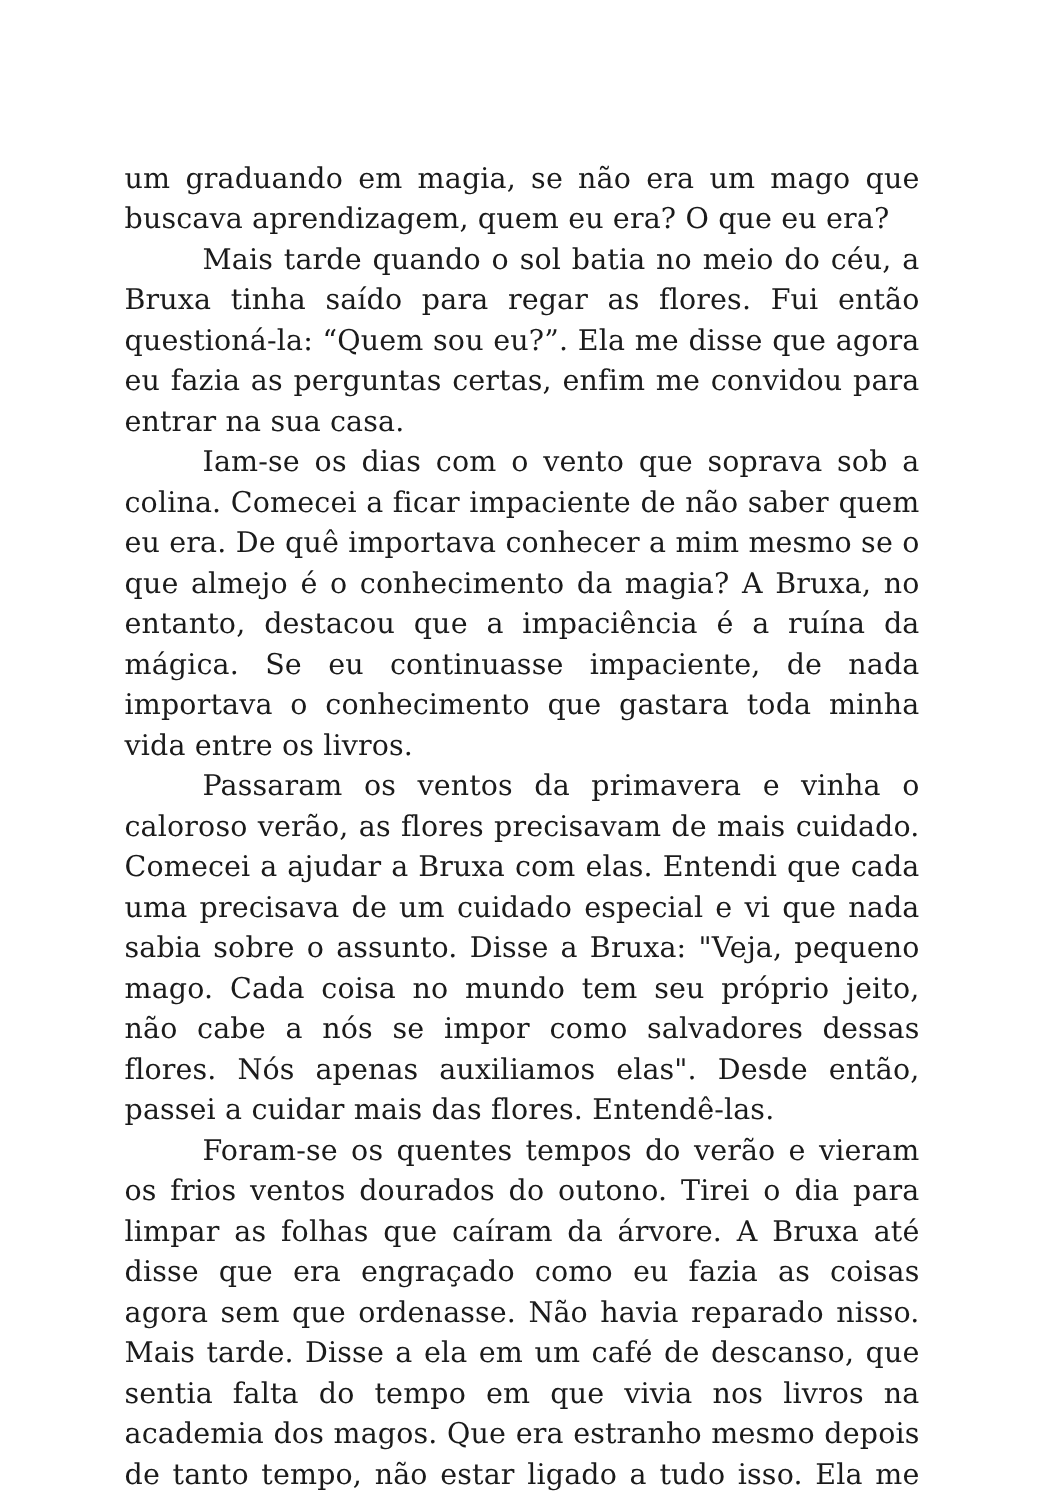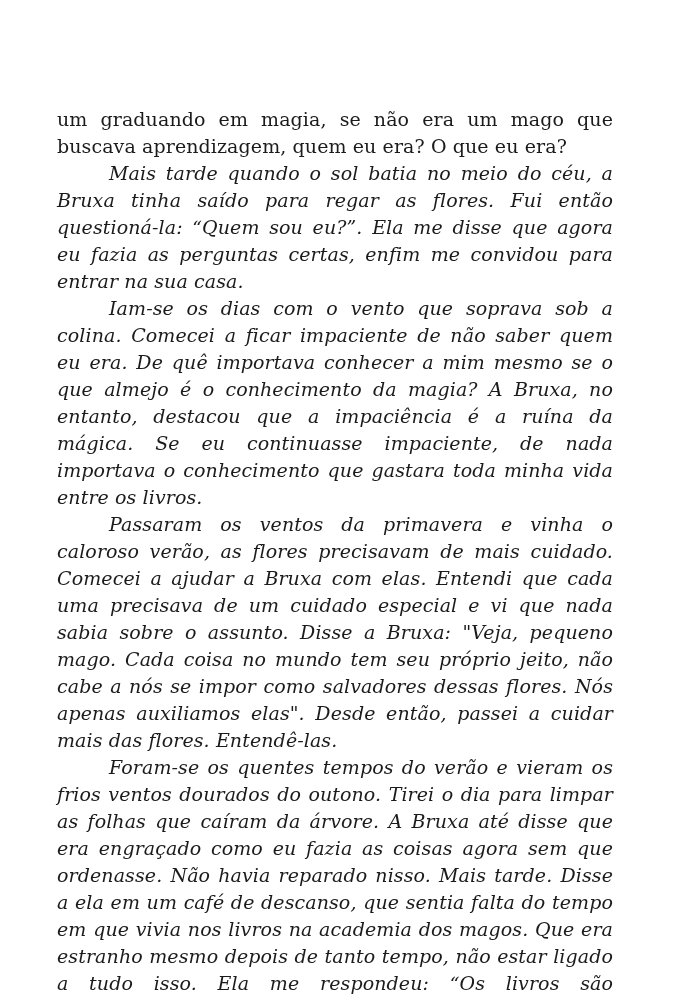--- a/index.html
+++ b/index.html
@@ -9,38 +9,37 @@
   body {
     width: 695px;
     height: 1000px;
     background: #ffffff;
     overflow: hidden;
   }
   .book-page {
     box-sizing: border-box;
     width: 695px;
     height: 1000px;
-    padding: 106px 82px 0 57px;
+    padding: 106px 82px 0 83px;
     background: #ffffff;
   }
   .book-text {
     font-family: "DejaVu Serif", "Liberation Serif", serif;
     font-size: 19px;
     line-height: 27px;
     color: #1b1b1b;
     text-align: justify;
     letter-spacing: 0.1px;
   }
   .para {
     margin: 0;
     padding: 0;
   }
   .para.indented {
     text-indent: 52px;
-    font-style: italic;
   }
 </style>
 </head>
 <body>
 
 <div class="book-page">
   <div class="book-text">
     <p class="para">um graduando em magia, se não era um mago que buscava aprendizagem, quem eu era? O que eu era?</p>
     <p class="para indented">Mais tarde quando o sol batia no meio do céu, a Bruxa tinha saído para regar as flores. Fui então questioná-la: “Quem sou eu?”. Ela me disse que agora eu fazia as perguntas certas, enfim me convidou para entrar na sua casa.</p>
     <p class="para indented">Iam-se os dias com o vento que soprava sob a colina. Comecei a ficar impaciente de não saber quem eu era. De quê importava conhecer a mim mesmo se o que almejo é o conhecimento da magia? A Bruxa, no entanto, destacou que a impaciência é a ruína da mágica. Se eu continuasse impaciente, de nada importava o conhecimento que gastara toda minha vida entre os livros.</p>

